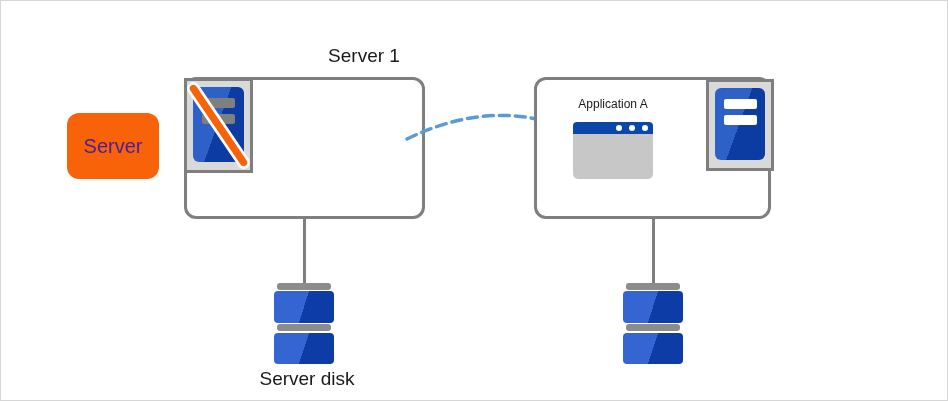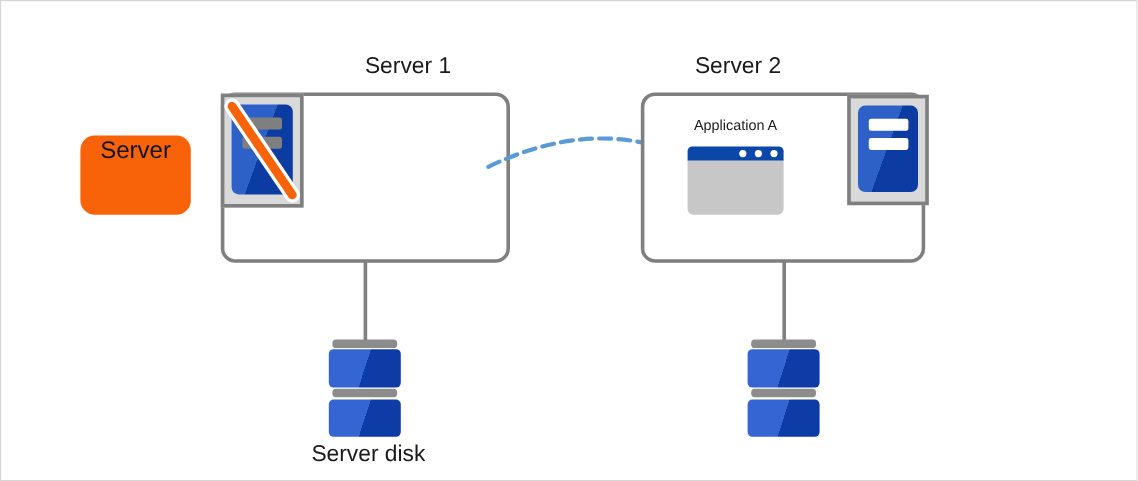--- a/index.html
+++ b/index.html
@@ -43,22 +43,22 @@
     position:absolute;left:9px;width:33px;height:10px;border-radius:2px;
   }
   .server-bar.gray{background:var(--border-gray);}
   .server-bar.white{background:#fff;}
   .bar1{top:11px;} .bar2{top:27px;}
   .slash-svg{position:absolute;left:0;top:0;width:100%;height:100%;overflow:visible;}
   .slash-outline{stroke:#fff;stroke-width:14;stroke-linecap:round;}
   .slash-core{stroke:var(--accent-orange);stroke-width:8;stroke-linecap:round;}
   .badge{
     position:absolute;left:66px;top:112px;width:92px;height:66px;
-    background:var(--accent-orange);border-radius:12px;color:#0f172a;
-    font-size:20px;text-align:center;display:flex;
+    background:var(--accent-orange);border-radius:12px;color:#4c1d95;
+    font-size:20px;text-align:center;display:flex;flex-direction:column;
     justify-content:center;line-height:26px;
   }
   .arrow-svg{position:absolute;left:0;top:0;width:948px;height:401px;pointer-events:none;}
   .arrow-arc{fill:none;stroke:var(--arrow-blue);stroke-width:3.5;
     stroke-dasharray:10 6;stroke-linecap:round;}
   .arrow-head{fill:none;stroke:var(--arrow-blue);stroke-width:4;
     stroke-linecap:round;stroke-linejoin:round;}
   .app-window{position:absolute;left:572px;top:121px;width:80px;height:57px;}
   .app-titlebar{
     position:absolute;left:0;top:0;width:100%;height:12px;
@@ -83,21 +83,21 @@
     background:linear-gradient(108deg,var(--disk-blue-light) 50%,var(--disk-blue-dark) 50%);
   }
   .cap1{top:0;} .platter1{top:8px;height:32px;}
   .cap2{top:41px;} .platter2{top:50px;height:31px;}
 </style>
 </head>
 <body>
 
 <div class="canvas">
 
-  <div class="node-label" style="left:279px;top:44px;width:120px;">Server 1</div>
+  <div class="node-label" style="left:303px;top:44px;width:120px;">Server 1</div>
 
   <div class="server-box" style="left:183px;top:76px;width:241px;height:142px;"></div>
 
   <div class="icon-panel" style="left:183px;top:77px;width:69px;height:95px;">
     <div class="server-chassis">
       <div class="server-bar gray bar1"></div>
       <div class="server-bar gray bar2"></div>
     </div>
     <svg class="slash-svg" viewBox="0 0 69 95">
       <line class="slash-outline" x1="7" y1="7" x2="62" y2="88"></line>
@@ -108,21 +108,20 @@
   <div class="badge">
     <span>Server</span>
   </div>
 
 
   <svg class="arrow-svg">
     <path class="arrow-arc" d="M 406 138 Q 476 104 540 119"></path>
     <polyline class="arrow-head" points="537,114 548,134 559,111"></polyline>
   </svg>
 
-  <div class="node-label" style="left:554px;top:44px;width:120px;">Server 2</div>
 
   <div class="server-box" style="left:533px;top:76px;width:237px;height:142px;"></div>
 
   <div class="node-label" style="left:547px;top:96px;width:130px;font-size:12px;">Application A</div>
 
   <div class="app-window">
     <div class="app-titlebar">
       <div class="window-dot dot1"></div>
       <div class="window-dot dot2"></div>
       <div class="window-dot dot3"></div>

